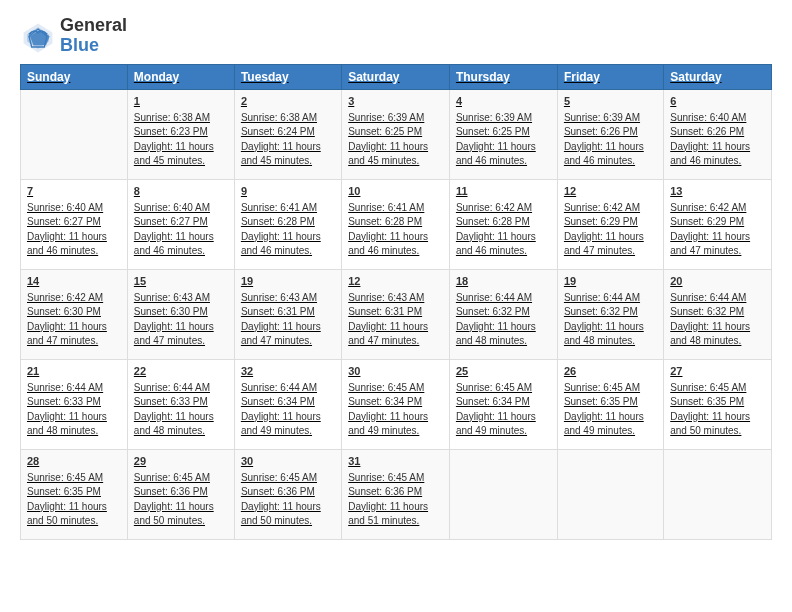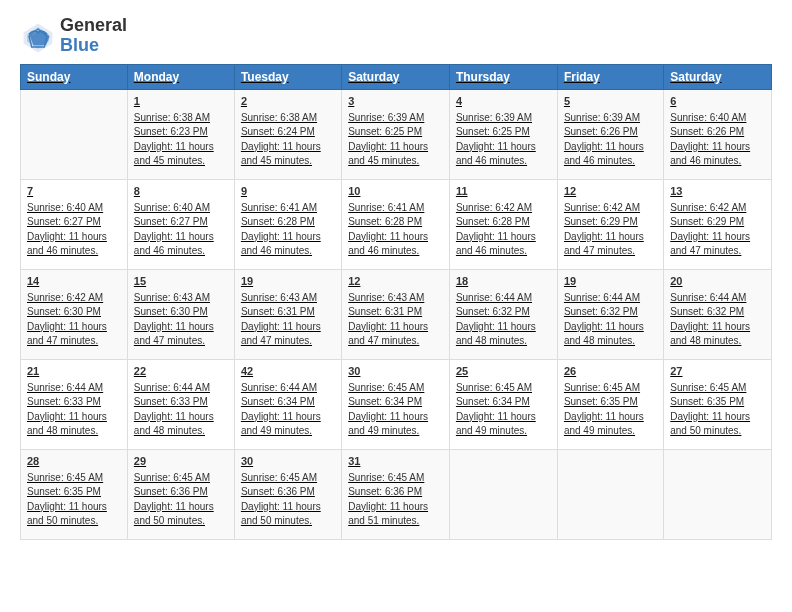--- a/index.html
+++ b/index.html
@@ -266,21 +266,21 @@
             <span style="display: block;">Sunset: 6:33 PM</span>
             <span style="display: block;">Daylight: 11 hours and 48 minutes.</span>
           </td>
           <td>
             <span class="day-num">22</span>
             <span style="display: block;">Sunrise: 6:44 AM</span>
             <span style="display: block;">Sunset: 6:33 PM</span>
             <span style="display: block;">Daylight: 11 hours and 48 minutes.</span>
           </td>
           <td>
-            <span class="day-num">42</span>
+            <span class="day-num">32</span>
             <span style="display: block;">Sunrise: 6:44 AM</span>
             <span style="display: block;">Sunset: 6:34 PM</span>
             <span style="display: block;">Daylight: 11 hours and 49 minutes.</span>
           </td>
           <td>
             <span class="day-num">30</span>
             <span style="display: block;">Sunrise: 6:45 AM</span>
             <span style="display: block;">Sunset: 6:34 PM</span>
             <span style="display: block;">Daylight: 11 hours and 49 minutes.</span>
           </td>

